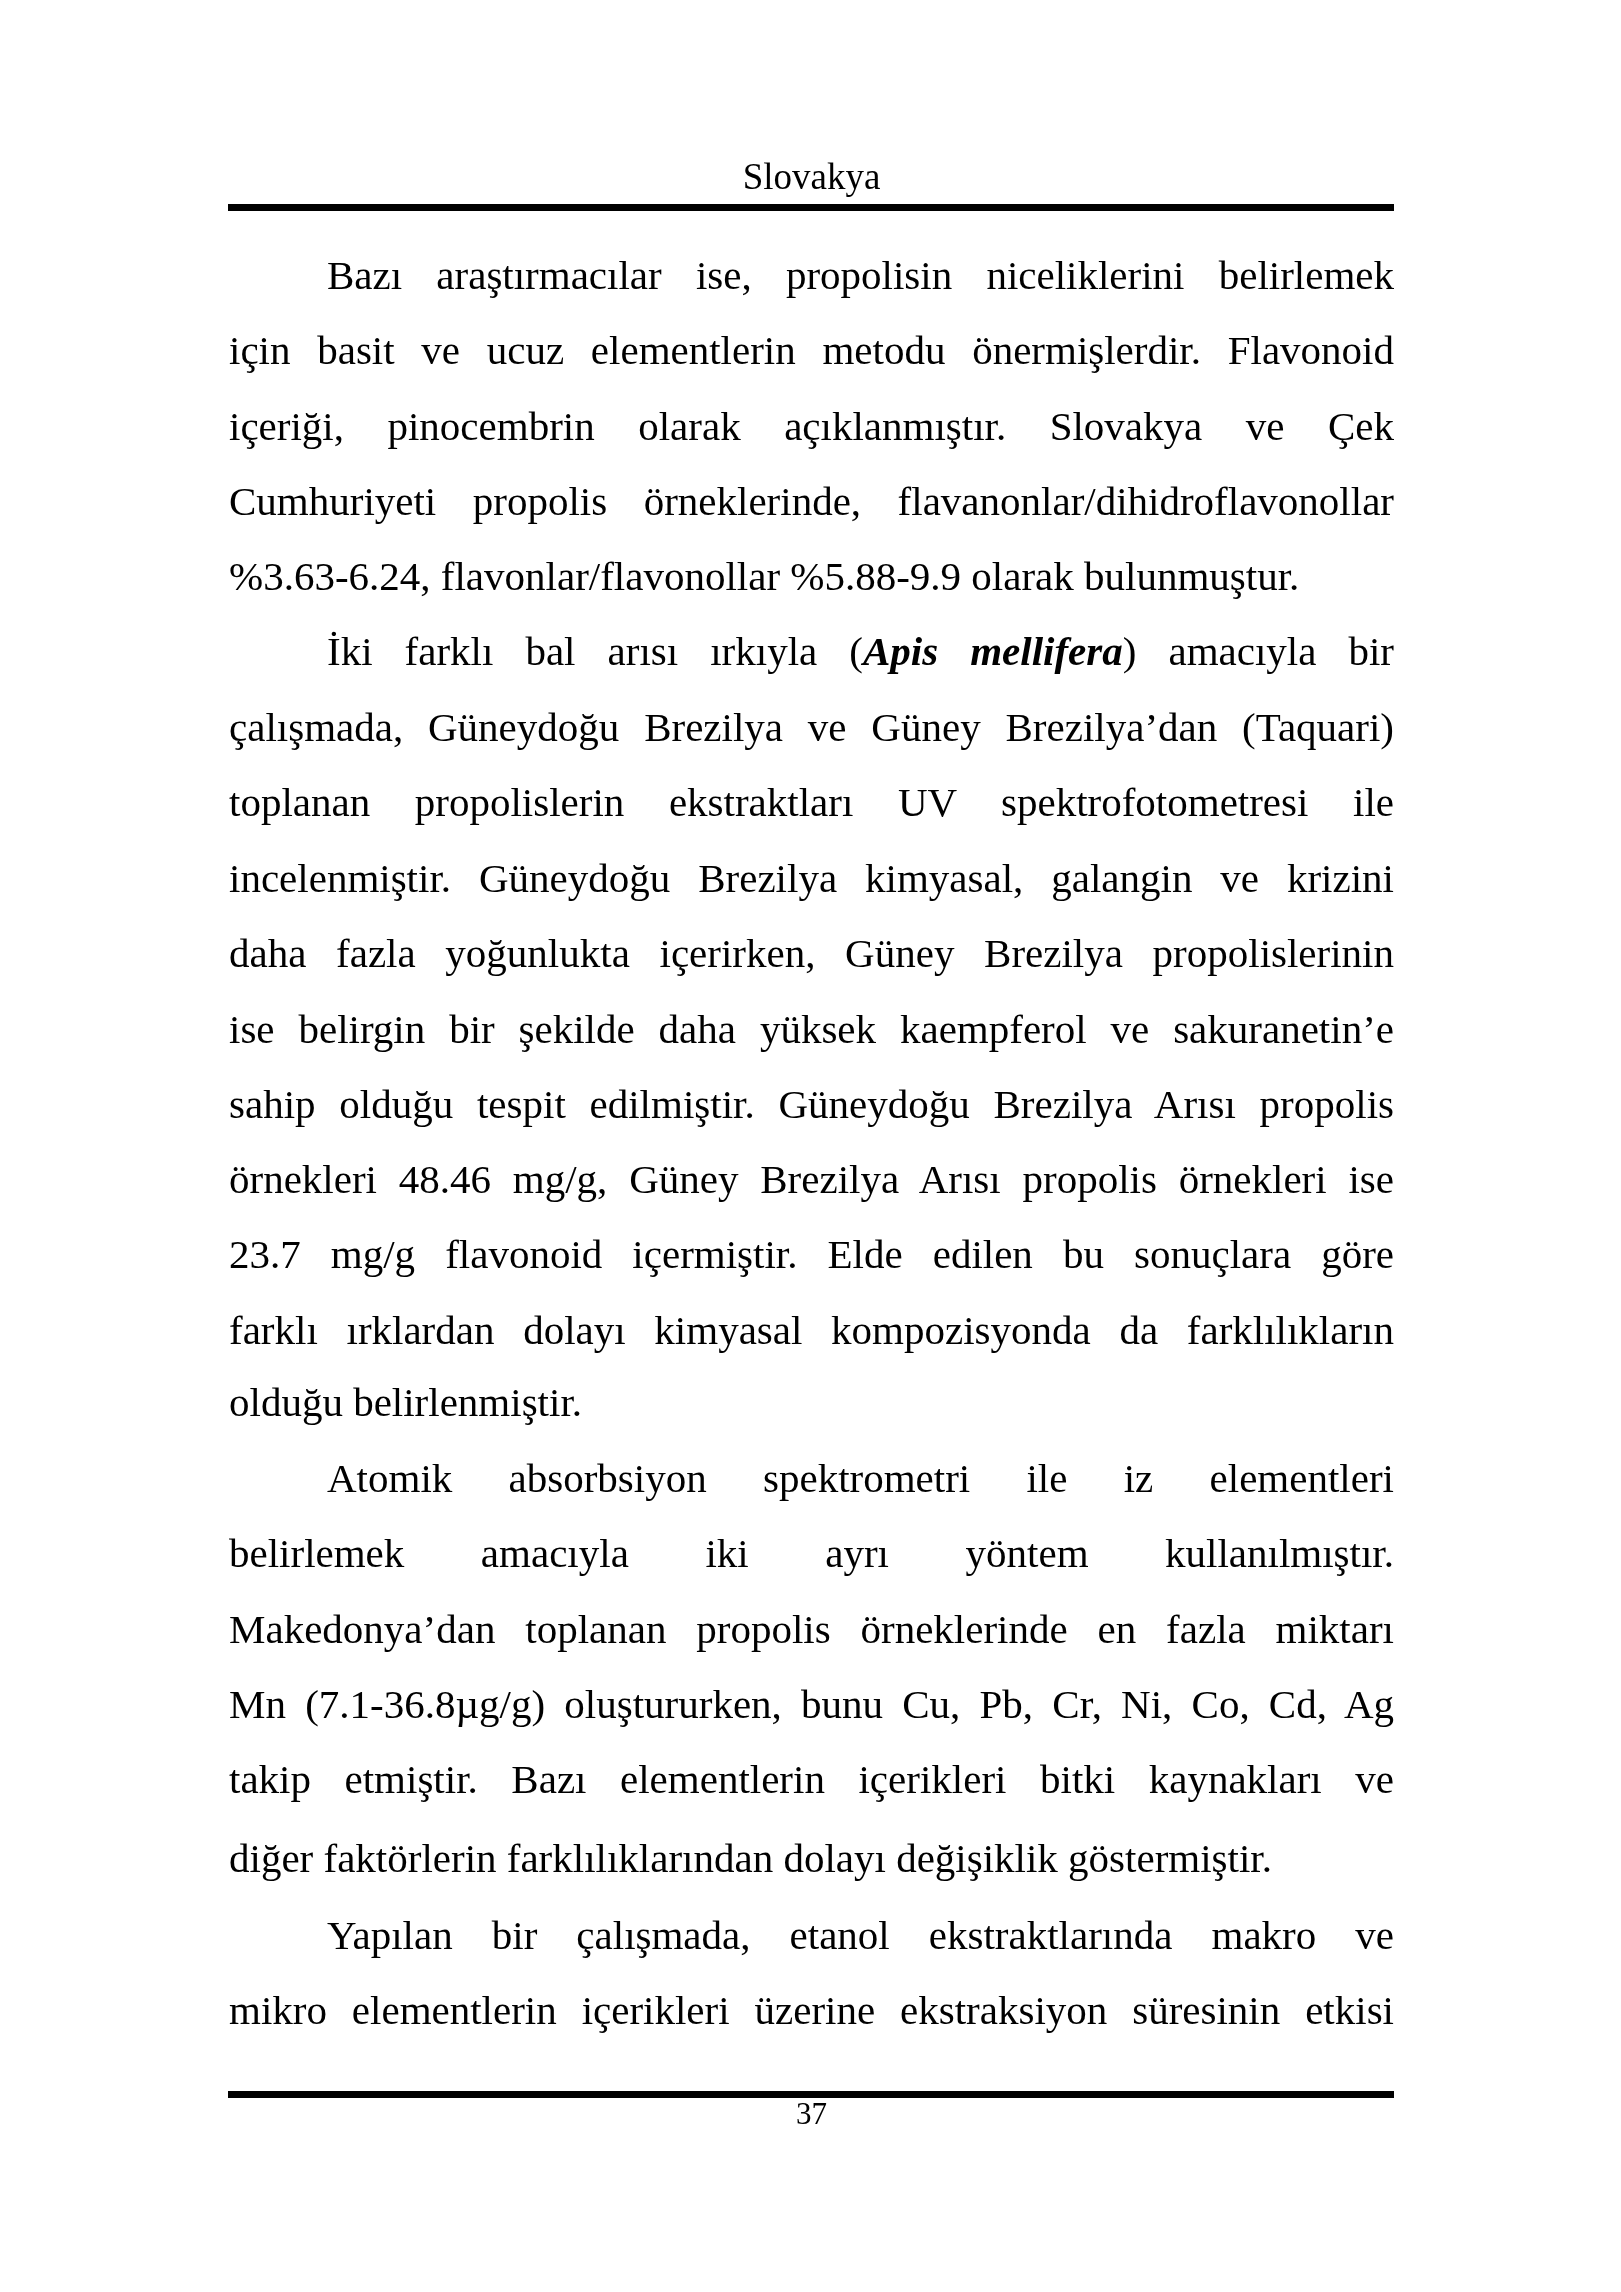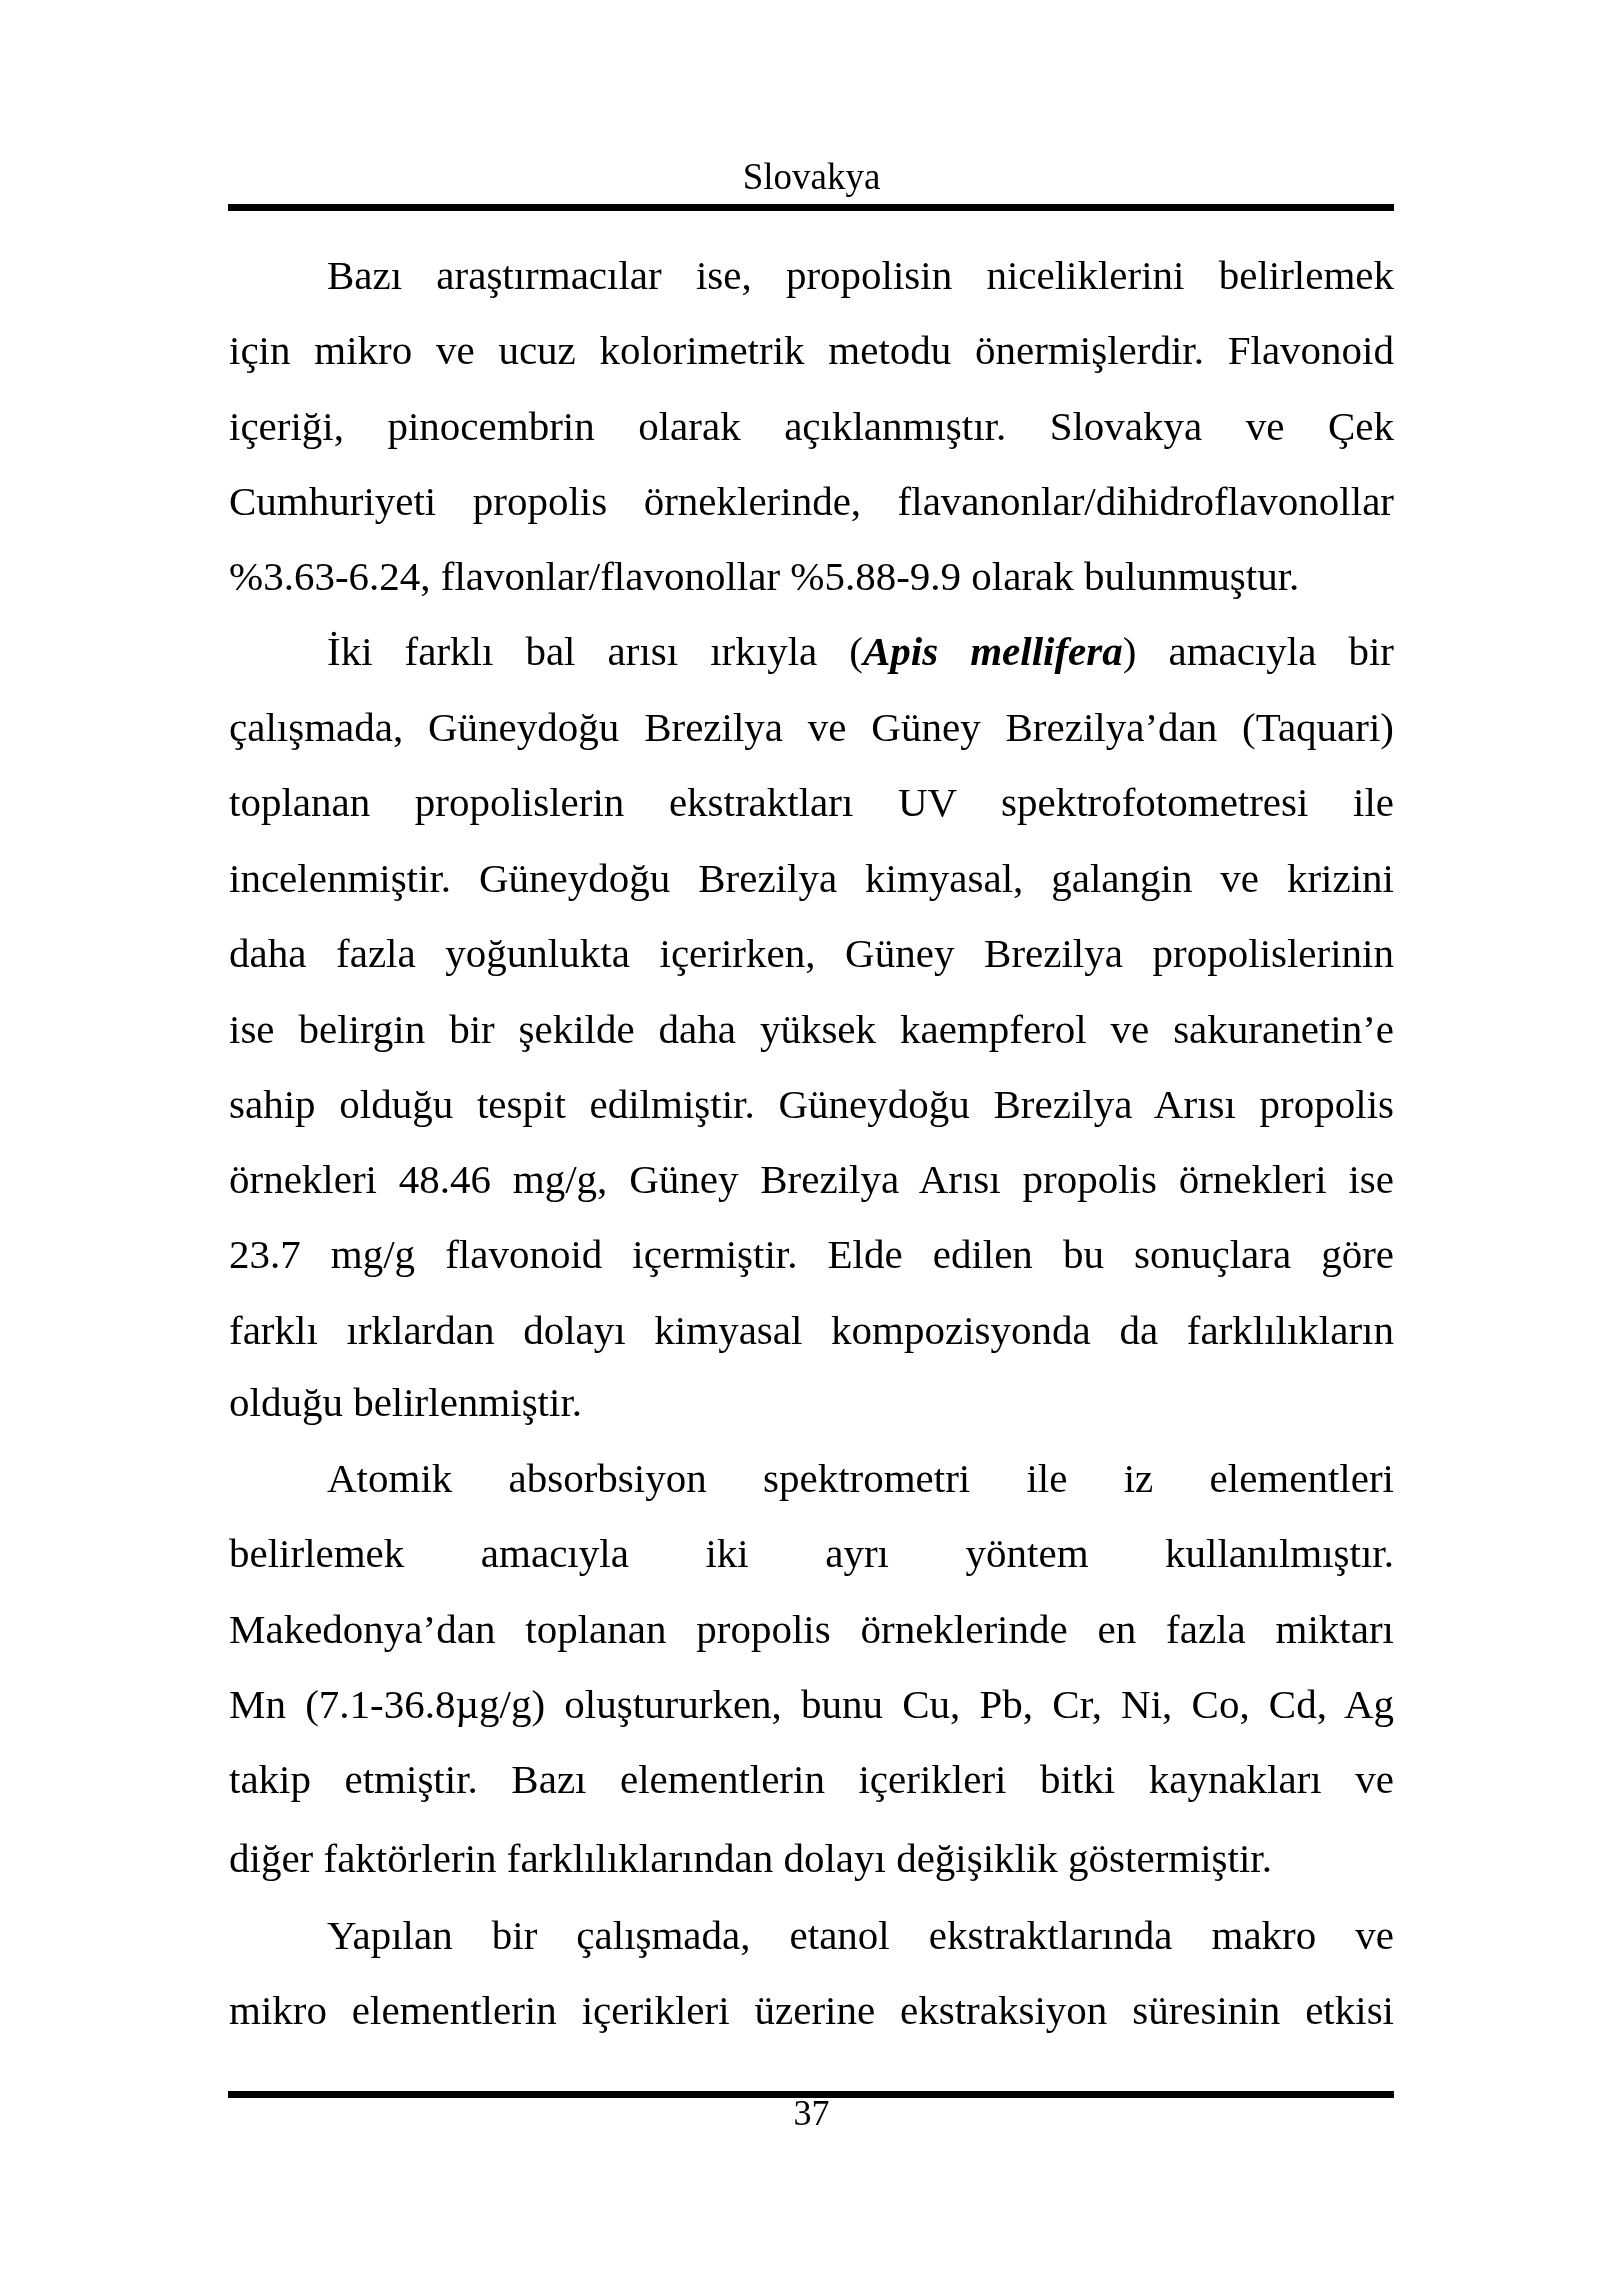--- a/index.html
+++ b/index.html
@@ -9,21 +9,21 @@
     position: absolute; left: 229px; width: 1165px; top: 155px;
     text-align: center; font-family: "Liberation Serif", "DejaVu Serif", serif;
     font-size: 37px; line-height: 43px; color: #000;
   }
   .rule { position: absolute; left: 228px; width: 1166px; height: 6.9px; background: #000; }
   .rule.top { top: 204px; }
   .rule.bottom { top: 2091px; }
   .page-number {
     position: absolute; left: 229px; width: 1165px; top: 2098px;
     text-align: center; font-family: "Liberation Serif", "DejaVu Serif", serif;
-    font-size: 36px; line-height: 31px; color: #000;
+    font-size: 31px; line-height: 31px; color: #000;
   }
   .body-text {
     position: absolute; left: 229px; width: 1165px; top: 0;
     font-family: "Liberation Serif", "DejaVu Serif", serif;
     font-size: 41px; color: #000;
   }
   .line {
     position: absolute; left: 0; width: 1165px; height: 49px; line-height: 49px;
     white-space: nowrap; text-align: justify; text-align-last: justify;
   }
@@ -36,21 +36,21 @@
 
 <div class="page">
 
   <div class="running-head">Slovakya</div>
   <div class="rule top"></div>
 
   <div class="body-text">
 
     <div>
       <div class="line indent" style="top:251px">Bazı araştırmacılar ise, propolisin niceliklerini belirlemek</div>
-      <div class="line" style="top:326px">için mikro ve ucuz kolorimetrik metodu önermişlerdir. Flavonoid</div>
+      <div class="line" style="top:326px">için basit ve ucuz elementlerin metodu önermişlerdir. Flavonoid</div>
       <div class="line" style="top:402px">içeriği, pinocembrin olarak açıklanmıştır. Slovakya ve Çek</div>
       <div class="line" style="top:477px">Cumhuriyeti propolis örneklerinde, flavanonlar/dihidroflavonollar</div>
       <div class="line last" style="top:552px">%3.63-6.24, flavonlar/flavonollar %5.88-9.9 olarak bulunmuştur.</div>
     </div>
 
     <div>
       <div class="line indent" style="top:627px"><span>İki farklı bal arısı ırkıyla (</span><em>Apis mellifera</em><span>) amacıyla bir</span></div>
       <div class="line" style="top:703px">çalışmada, Güneydoğu Brezilya ve Güney Brezilya’dan (Taquari)</div>
       <div class="line" style="top:778px">toplanan propolislerin ekstraktları UV spektrofotometresi ile</div>
       <div class="line" style="top:854px">incelenmiştir. Güneydoğu Brezilya kimyasal, galangin ve krizini</div>

